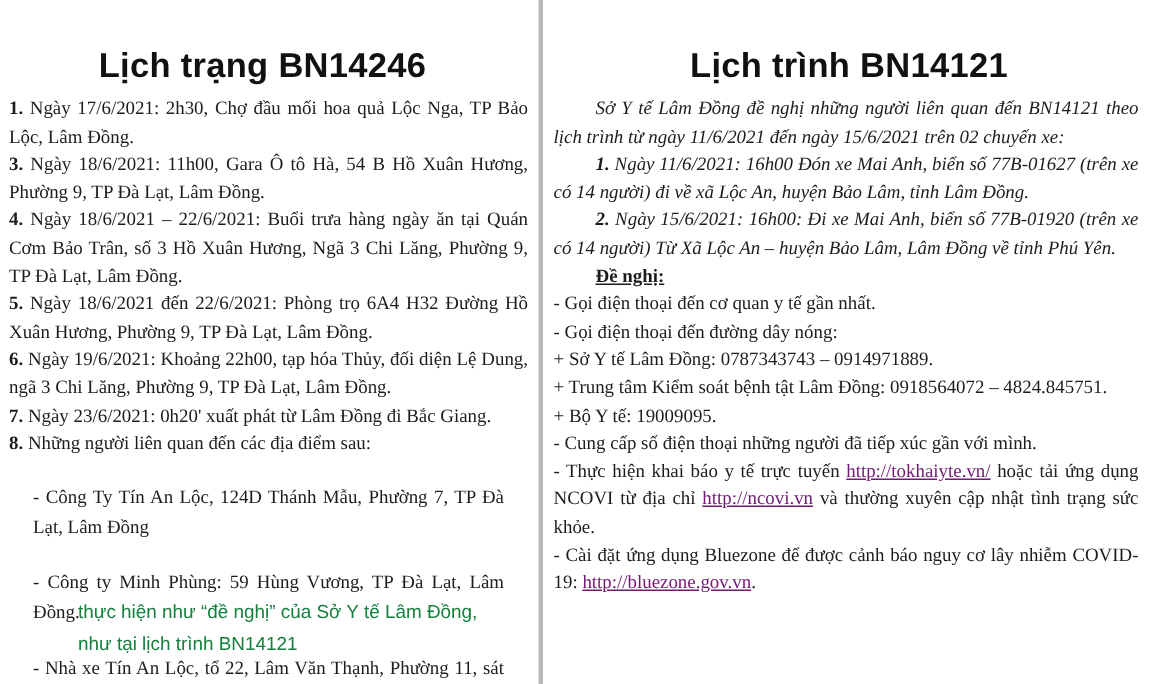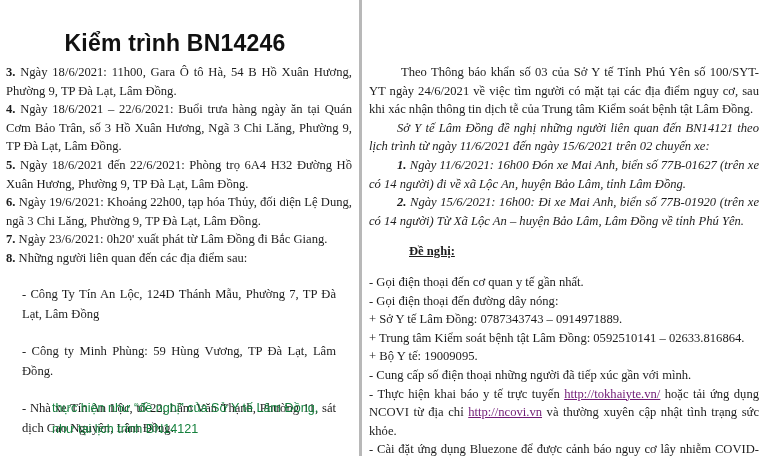--- a/index.html
+++ b/index.html
@@ -21,56 +21,57 @@
     #left .body-text { top: 63px; left: 6px; width: 346px; }
     #right .body-text { top: 63px; left: 7px; width: 390px; }
     .p { margin: 0; text-align: justify; }
     .num { font-weight: bold; }
     .indent { text-indent: 28px; font-style: italic; }
     .indent2 { text-indent: 32px; }
     .sub { margin: 16px; line-height: 20.5px; }
     .footer-note {
       position: absolute; left: 52px; top: 398px; font-family: "Liberation Sans", sans-serif; font-size: 12.6px; line-height: 21px; color: #15803d;
     }
-    .heading-u { font-weight: bold; text-decoration: underline; text-indent: 28px; margin: 12px; }
+    .heading-u { font-weight: bold; text-decoration: underline; text-indent: 28px; margin: 0; }
     .link { color: #701a75; text-decoration: underline; }
   </style>
 </head>
 <body>
 
 <div id="left" class="panel">
-  <div class="title">Kiểm trình BN14246</div>
+  <div class="title">Lịch trạng BN14246</div>
   <div class="body-text">
+    <p class="p"><span class="num">1.</span><span> Ngày 17/6/2021: 2h30, Chợ đầu mối hoa quả Lộc Nga, TP Bảo Lộc, Lâm Đồng.</span></p>
     <p class="p"><span class="num">3.</span><span> Ngày 18/6/2021: 11h00, Gara Ô tô Hà, 54 B Hồ Xuân Hương, Phường 9, TP Đà Lạt, Lâm Đồng.</span></p>
     <p class="p"><span class="num">4.</span><span> Ngày 18/6/2021 – 22/6/2021: Buổi trưa hàng ngày ăn tại Quán Cơm Bảo Trân, số 3 Hồ Xuân Hương, Ngã 3 Chi Lăng, Phường 9, TP Đà Lạt, Lâm Đồng.</span></p>
     <p class="p"><span class="num">5.</span><span> Ngày 18/6/2021 đến 22/6/2021: Phòng trọ 6A4 H32 Đường Hồ Xuân Hương, Phường 9, TP Đà Lạt, Lâm Đồng.</span></p>
     <p class="p"><span class="num">6.</span><span> Ngày 19/6/2021: Khoảng 22h00, tạp hóa Thủy, đối diện Lệ Dung, ngã 3 Chi Lăng, Phường 9, TP Đà Lạt, Lâm Đồng.</span></p>
     <p class="p"><span class="num">7.</span><span> Ngày 23/6/2021: 0h20' xuất phát từ Lâm Đồng đi Bắc Giang.</span></p>
     <p class="p"><span class="num">8.</span><span> Những người liên quan đến các địa điểm sau:</span></p>
     <p class="p sub">- Công Ty Tín An Lộc, 124D Thánh Mẫu, Phường 7, TP Đà Lạt, Lâm Đồng</p>
     <p class="p sub">- Công ty Minh Phùng: 59 Hùng Vương, TP Đà Lạt, Lâm Đồng.</p>
     <p class="p sub">- Nhà xe Tín An Lộc, tổ 22, Lâm Văn Thạnh, Phường 11, sát dịch Cao Nguyên, Lâm Đồng.</p>
   </div>
   <div class="footer-note">
     <div>thực hiện như “đề nghị” của Sở Y tế Lâm Đồng,</div>
     <div>như tại lịch trình BN14121</div>
   </div>
 </div>
 
 <div class="divider"></div>
 
 <div id="right" class="panel">
+  <div class="title">Lịch trình BN14121</div>
   <div class="body-text">
-    <p class="p indent2">Theo Thông báo khẩn số 03 của Sở Y tế Tỉnh Phú Yên số 100/SYT-YT ngày 24/6/2021 về việc tìm người có mặt tại các địa điểm nguy cơ, sau khi xác nhận thông tin dịch tễ của Trung tâm Kiểm soát bệnh tật Lâm Đồng.</p>
     <p class="p indent">Sở Y tế Lâm Đồng đề nghị những người liên quan đến BN14121 theo lịch trình từ ngày 11/6/2021 đến ngày 15/6/2021 trên 02 chuyến xe:</p>
     <p class="p indent"><span class="num">1.</span><span> Ngày 11/6/2021: 16h00 Đón xe Mai Anh, biển số 77B-01627 (trên xe có 14 người) đi về xã Lộc An, huyện Bảo Lâm, tỉnh Lâm Đồng.</span></p>
     <p class="p indent"><span class="num">2.</span><span> Ngày 15/6/2021: 16h00: Đi xe Mai Anh, biển số 77B-01920 (trên xe có 14 người) Từ Xã Lộc An – huyện Bảo Lâm, Lâm Đồng về tỉnh Phú Yên.</span></p>
     <p class="heading-u">Đề nghị:</p>
     <p class="p">- Gọi điện thoại đến cơ quan y tế gần nhất.</p>
     <p class="p">- Gọi điện thoại đến đường dây nóng:</p>
     <p class="p">+ Sở Y tế Lâm Đồng: 0787343743 – 0914971889.</p>
-    <p class="p">+ Trung tâm Kiểm soát bệnh tật Lâm Đồng: 0592510141 – 02633.816864.</p>
+    <p class="p">+ Trung tâm Kiểm soát bệnh tật Lâm Đồng: 0918564072 – 4824.845751.</p>
     <p class="p">+ Bộ Y tế: 19009095.</p>
     <p class="p">- Cung cấp số điện thoại những người đã tiếp xúc gần với mình.</p>
     <p class="p"><span>- Thực hiện khai báo y tế trực tuyến </span><span class="link">http://tokhaiyte.vn/</span><span> hoặc tải ứng dụng NCOVI từ địa chỉ </span><span class="link">http://ncovi.vn</span><span> và thường xuyên cập nhật tình trạng sức khỏe.</span></p>
     <p class="p"><span>- Cài đặt ứng dụng Bluezone để được cảnh báo nguy cơ lây nhiễm COVID-19: </span><span class="link">http://bluezone.gov.vn</span><span>.</span></p>
   </div>
 </div>
 
 </body></html>

